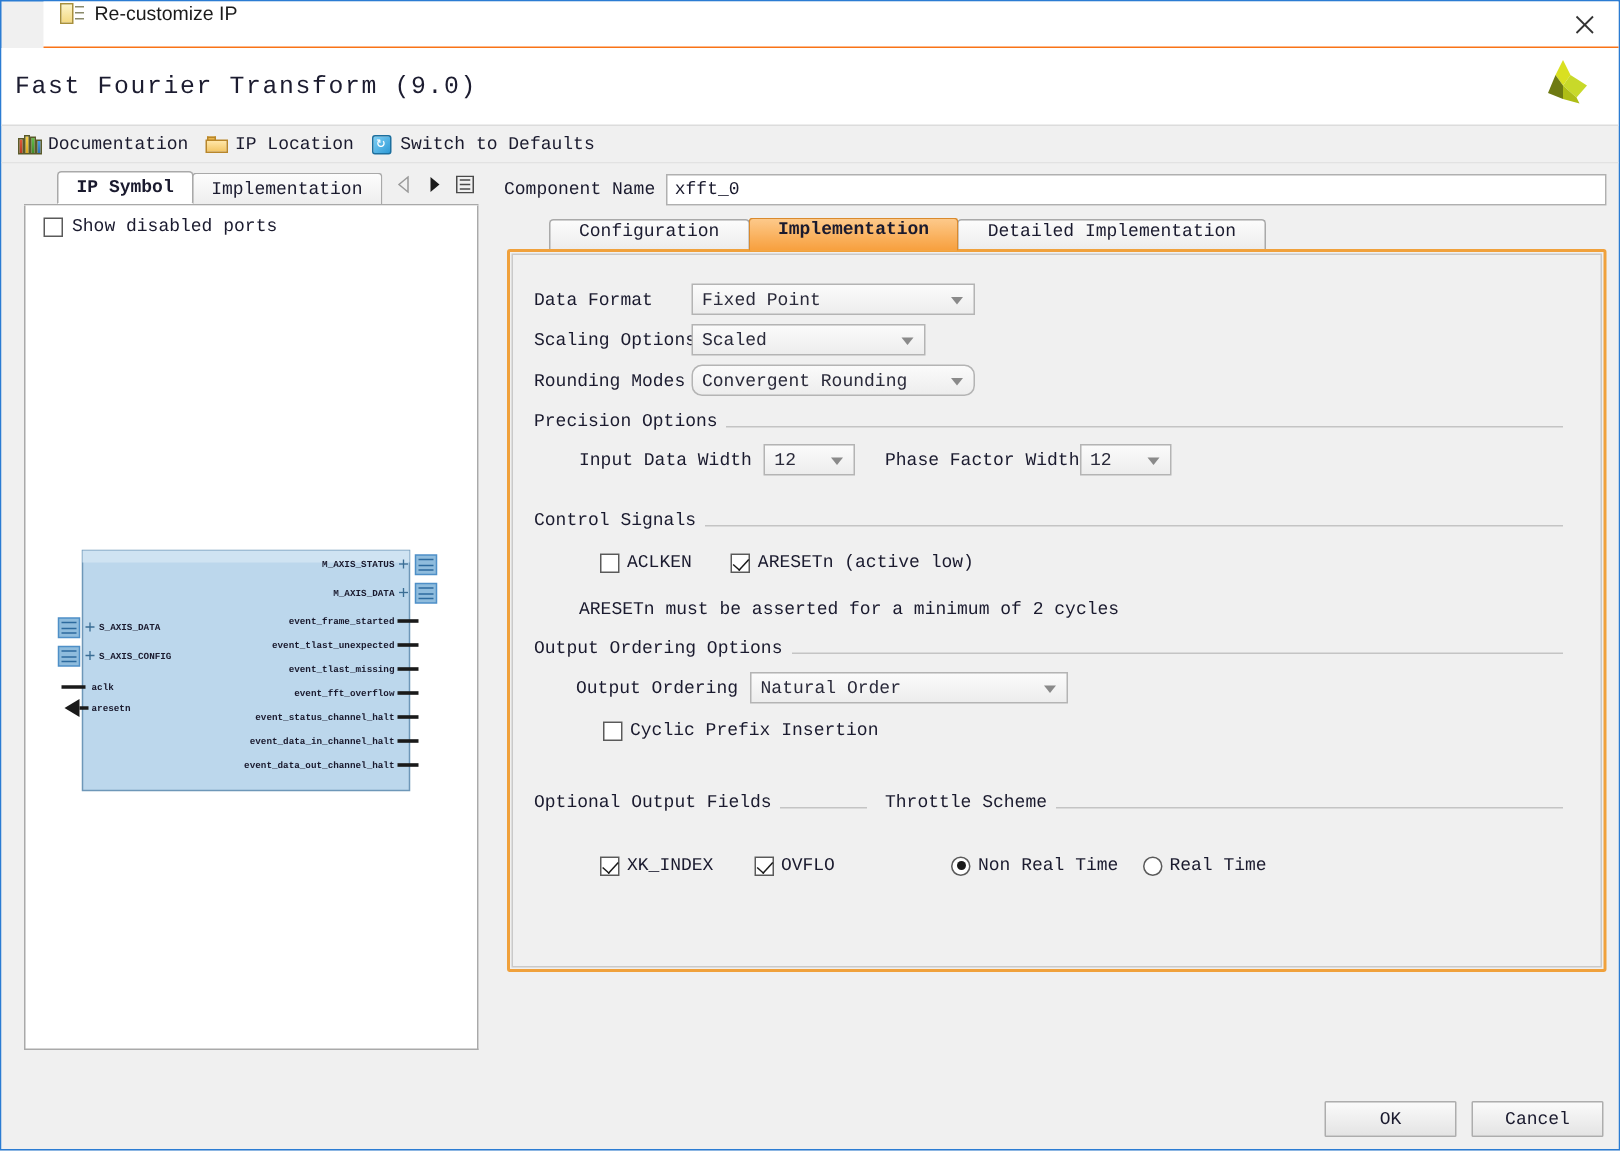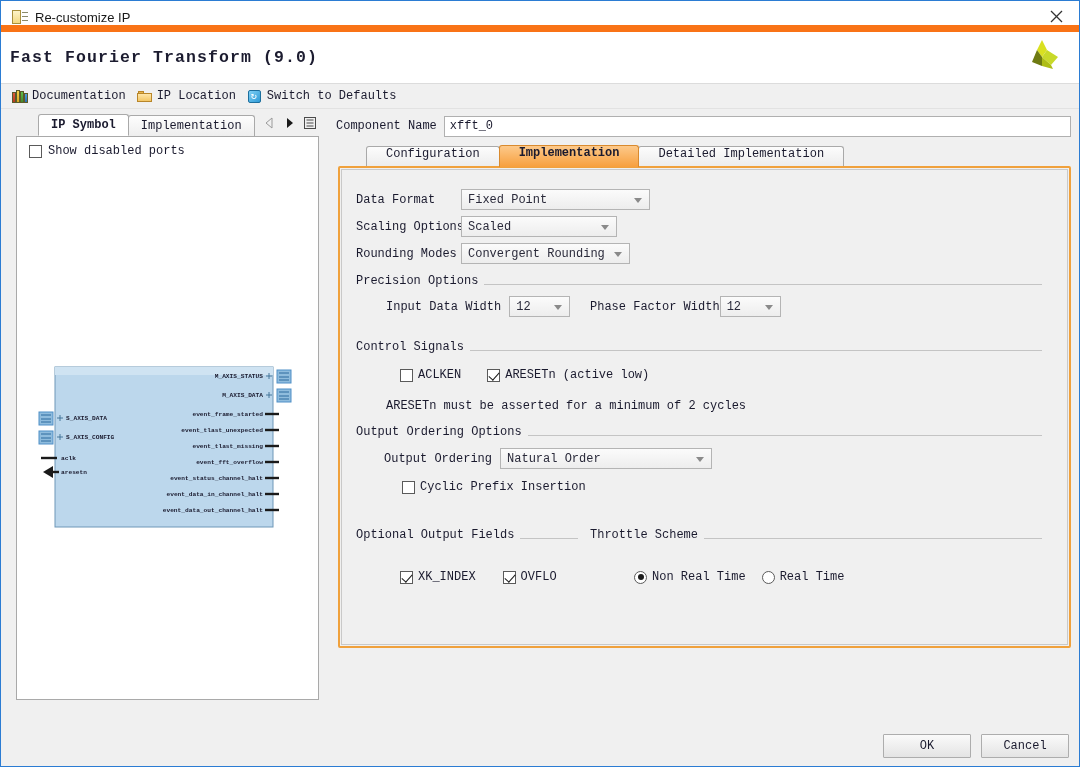--- a/index.html
+++ b/index.html
@@ -19,23 +19,24 @@
     position: absolute; inset: 0;
     border: 1px solid #2b7cd3;
     background: #f0f0f0;
     display: flex; flex-direction: column;
   }
 
   
   .titlebar {
     height: 31px; flex: 0 0 31px;
     background: #ffffff;
-    display: flex; align-items: flex-end;
-    border-bottom: 7px solid #f97316;
+    display: flex; align-items: flex-start;
+    border-bottom: 1px solid #f97316;
     position: relative;
+    margin-left: 28px;
   }
   .titlebar-icon {
     width: 18px; height: 16px;
     margin-left: 9px; margin-right: 7px;
     position: relative; flex: 0 0 auto;
   }
   .ti-sheet {
     position: absolute; left: 2px; top: 1px;
     width: 9px; height: 14px;
     background: linear-gradient(180deg,#fdf4c9 0%, #f3d982 100%);
@@ -59,21 +60,21 @@
   .ip-header {
     flex: 0 0 52px; height: 52px;
     background: #ffffff;
     display: flex; align-items: center;
     position: relative;
     border-bottom: 1px solid #dcdcdc;
   }
   .ip-title {
     margin-left: 9px;
     font-family: "Liberation Mono", monospace;
-    font-size: 16.5px; font-weight: bold;
+    font-size: 16.5px; font-weight: normal;
     letter-spacing: 1.1px;
     color: #1c1c30;
   }
   .vendor-logo {
     position: absolute; right: 16px; top: 4px;
     width: 42px; height: 42px;
   }
 
   
   .toolbar {
@@ -520,21 +521,21 @@
           <div class="frow" style="position:absolute; left:14px; top:46px;">
             <span class="lbl" style="width:105px;">Scaling Options</span>
             <span class="combo" style="width:156px;">
               <span>Scaled</span>
               <span class="arrow"></span>
             </span>
           </div>
 
           <div class="frow" style="position:absolute; left:14px; top:73px;">
             <span class="lbl" style="width:105px;">Rounding Modes</span>
-            <span class="combo" style="width:169px;">
+            <span class="combo" style="width:189px;border-radius:7px;">
               <span>Convergent Rounding</span>
               <span class="arrow"></span>
             </span>
           </div>
 
           <div class="sect" style="position:absolute; left:14px; top:104px; width:686px;">
             <span>Precision Options</span>
             <span class="rule"></span>
           </div>
 

